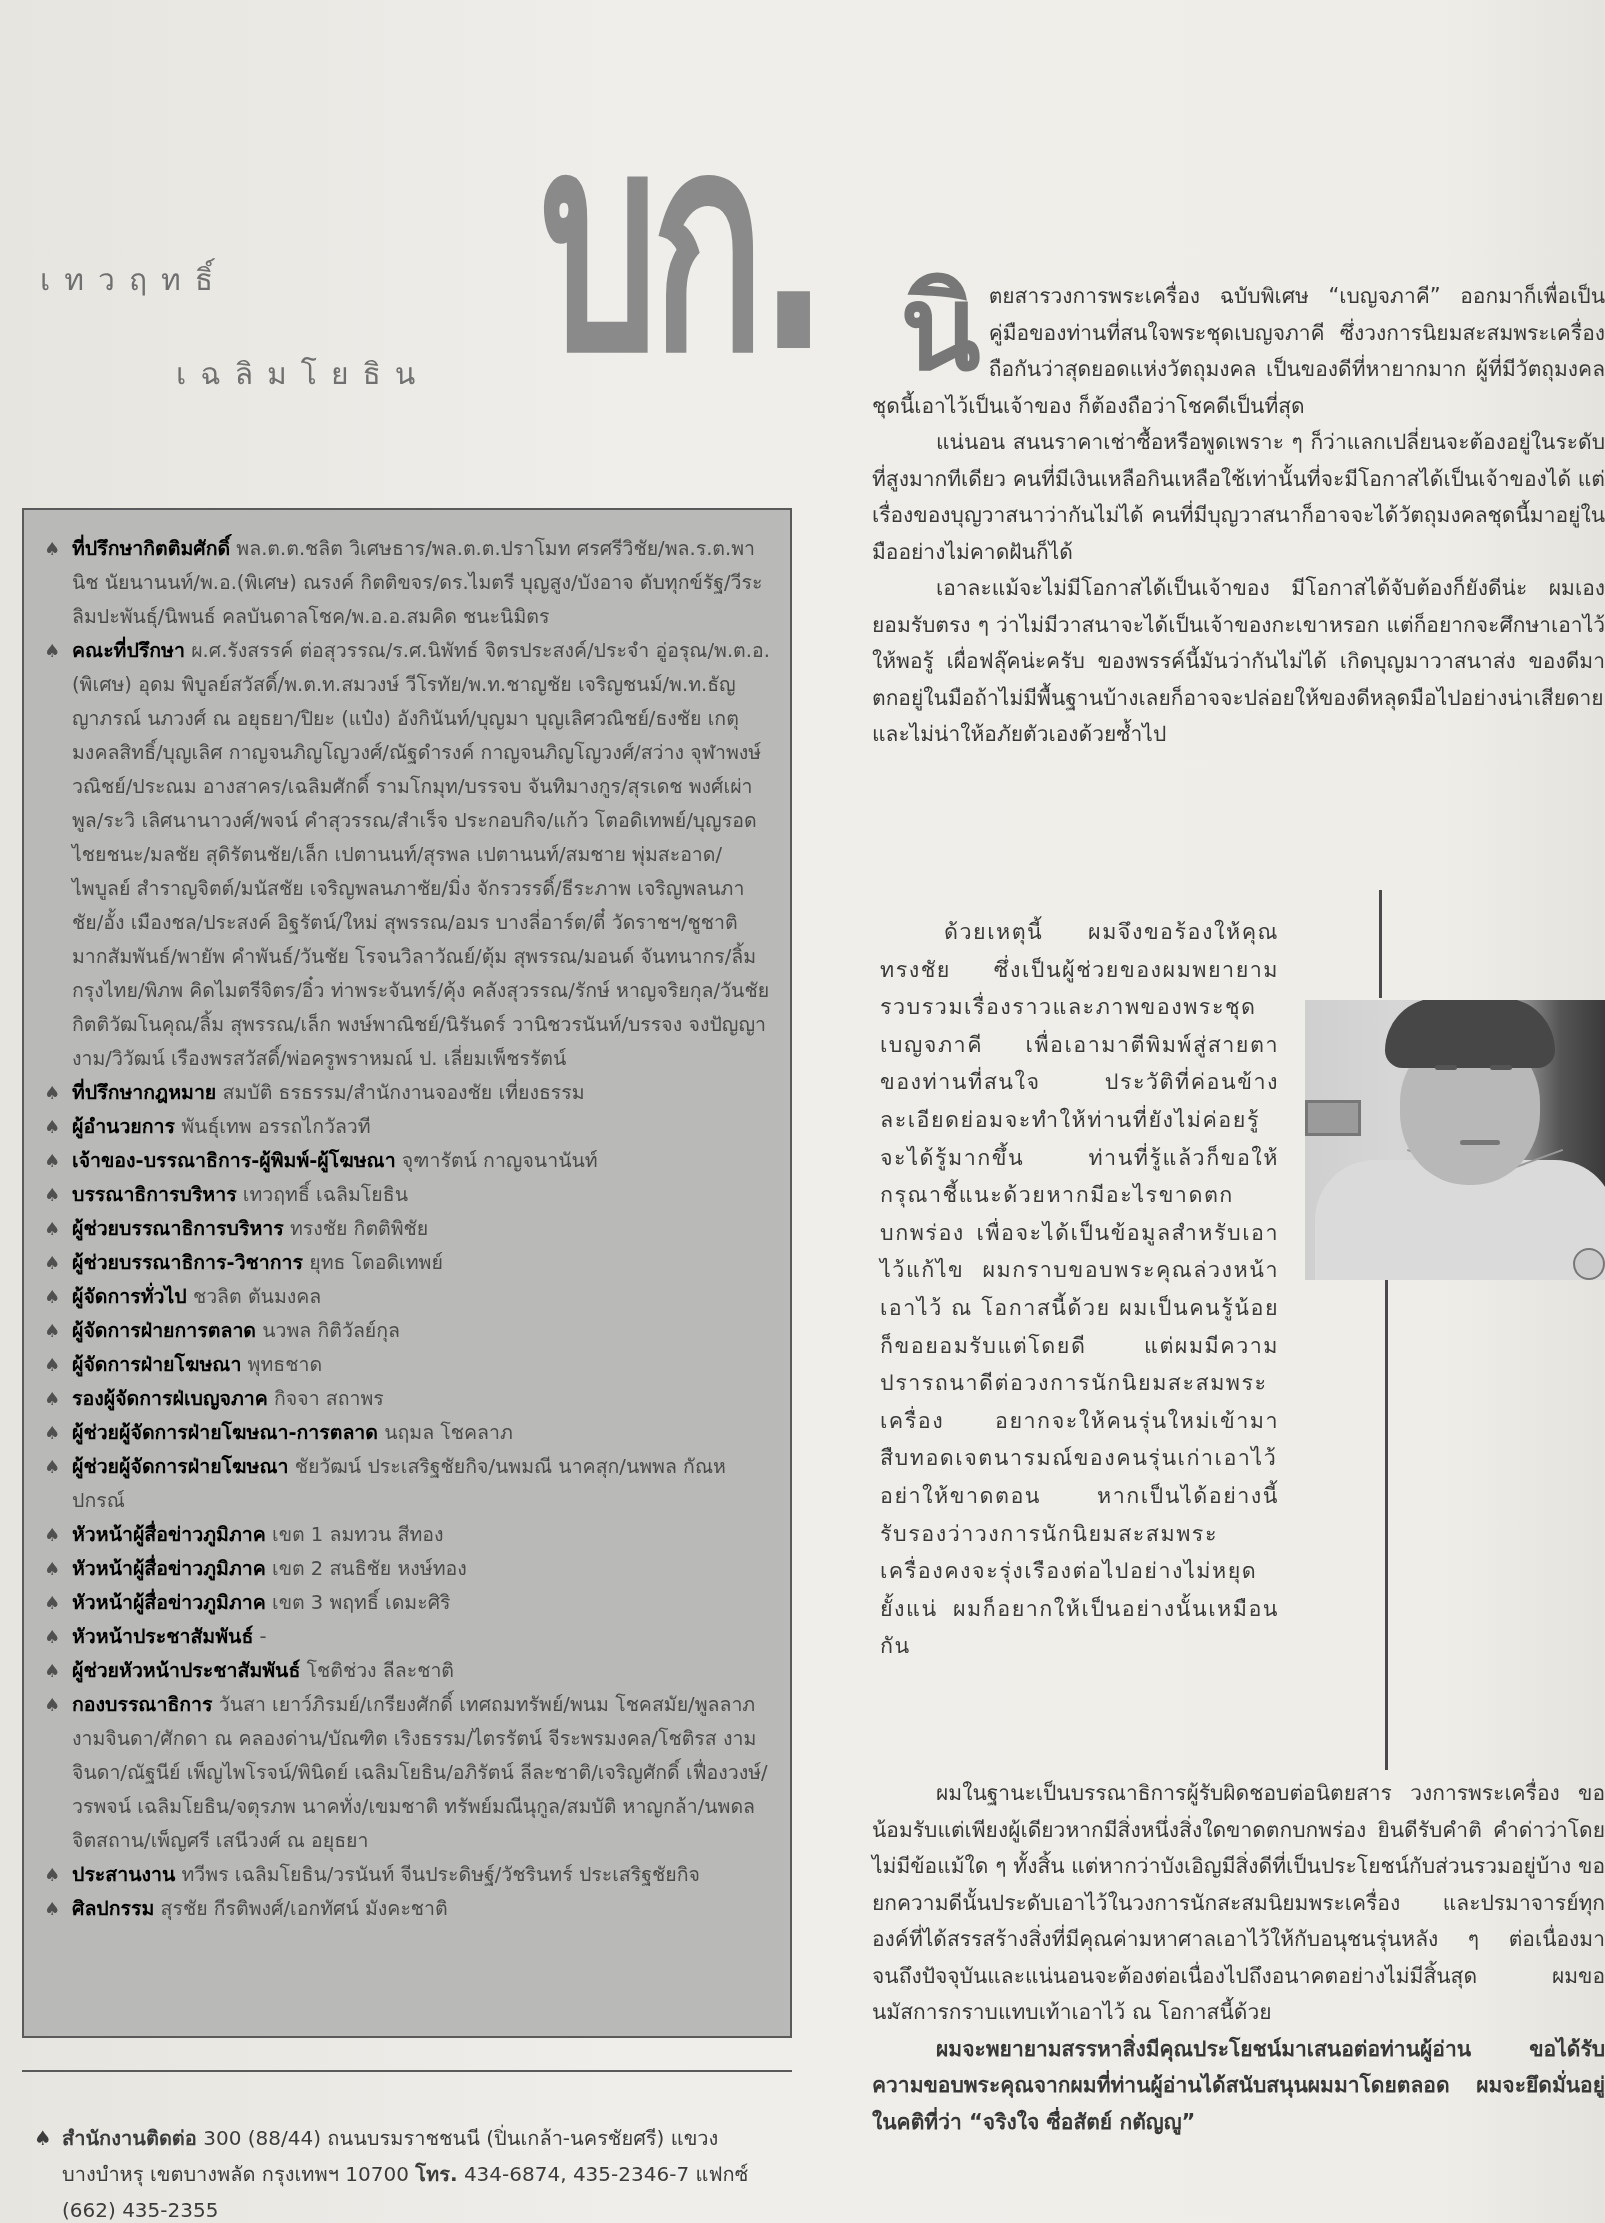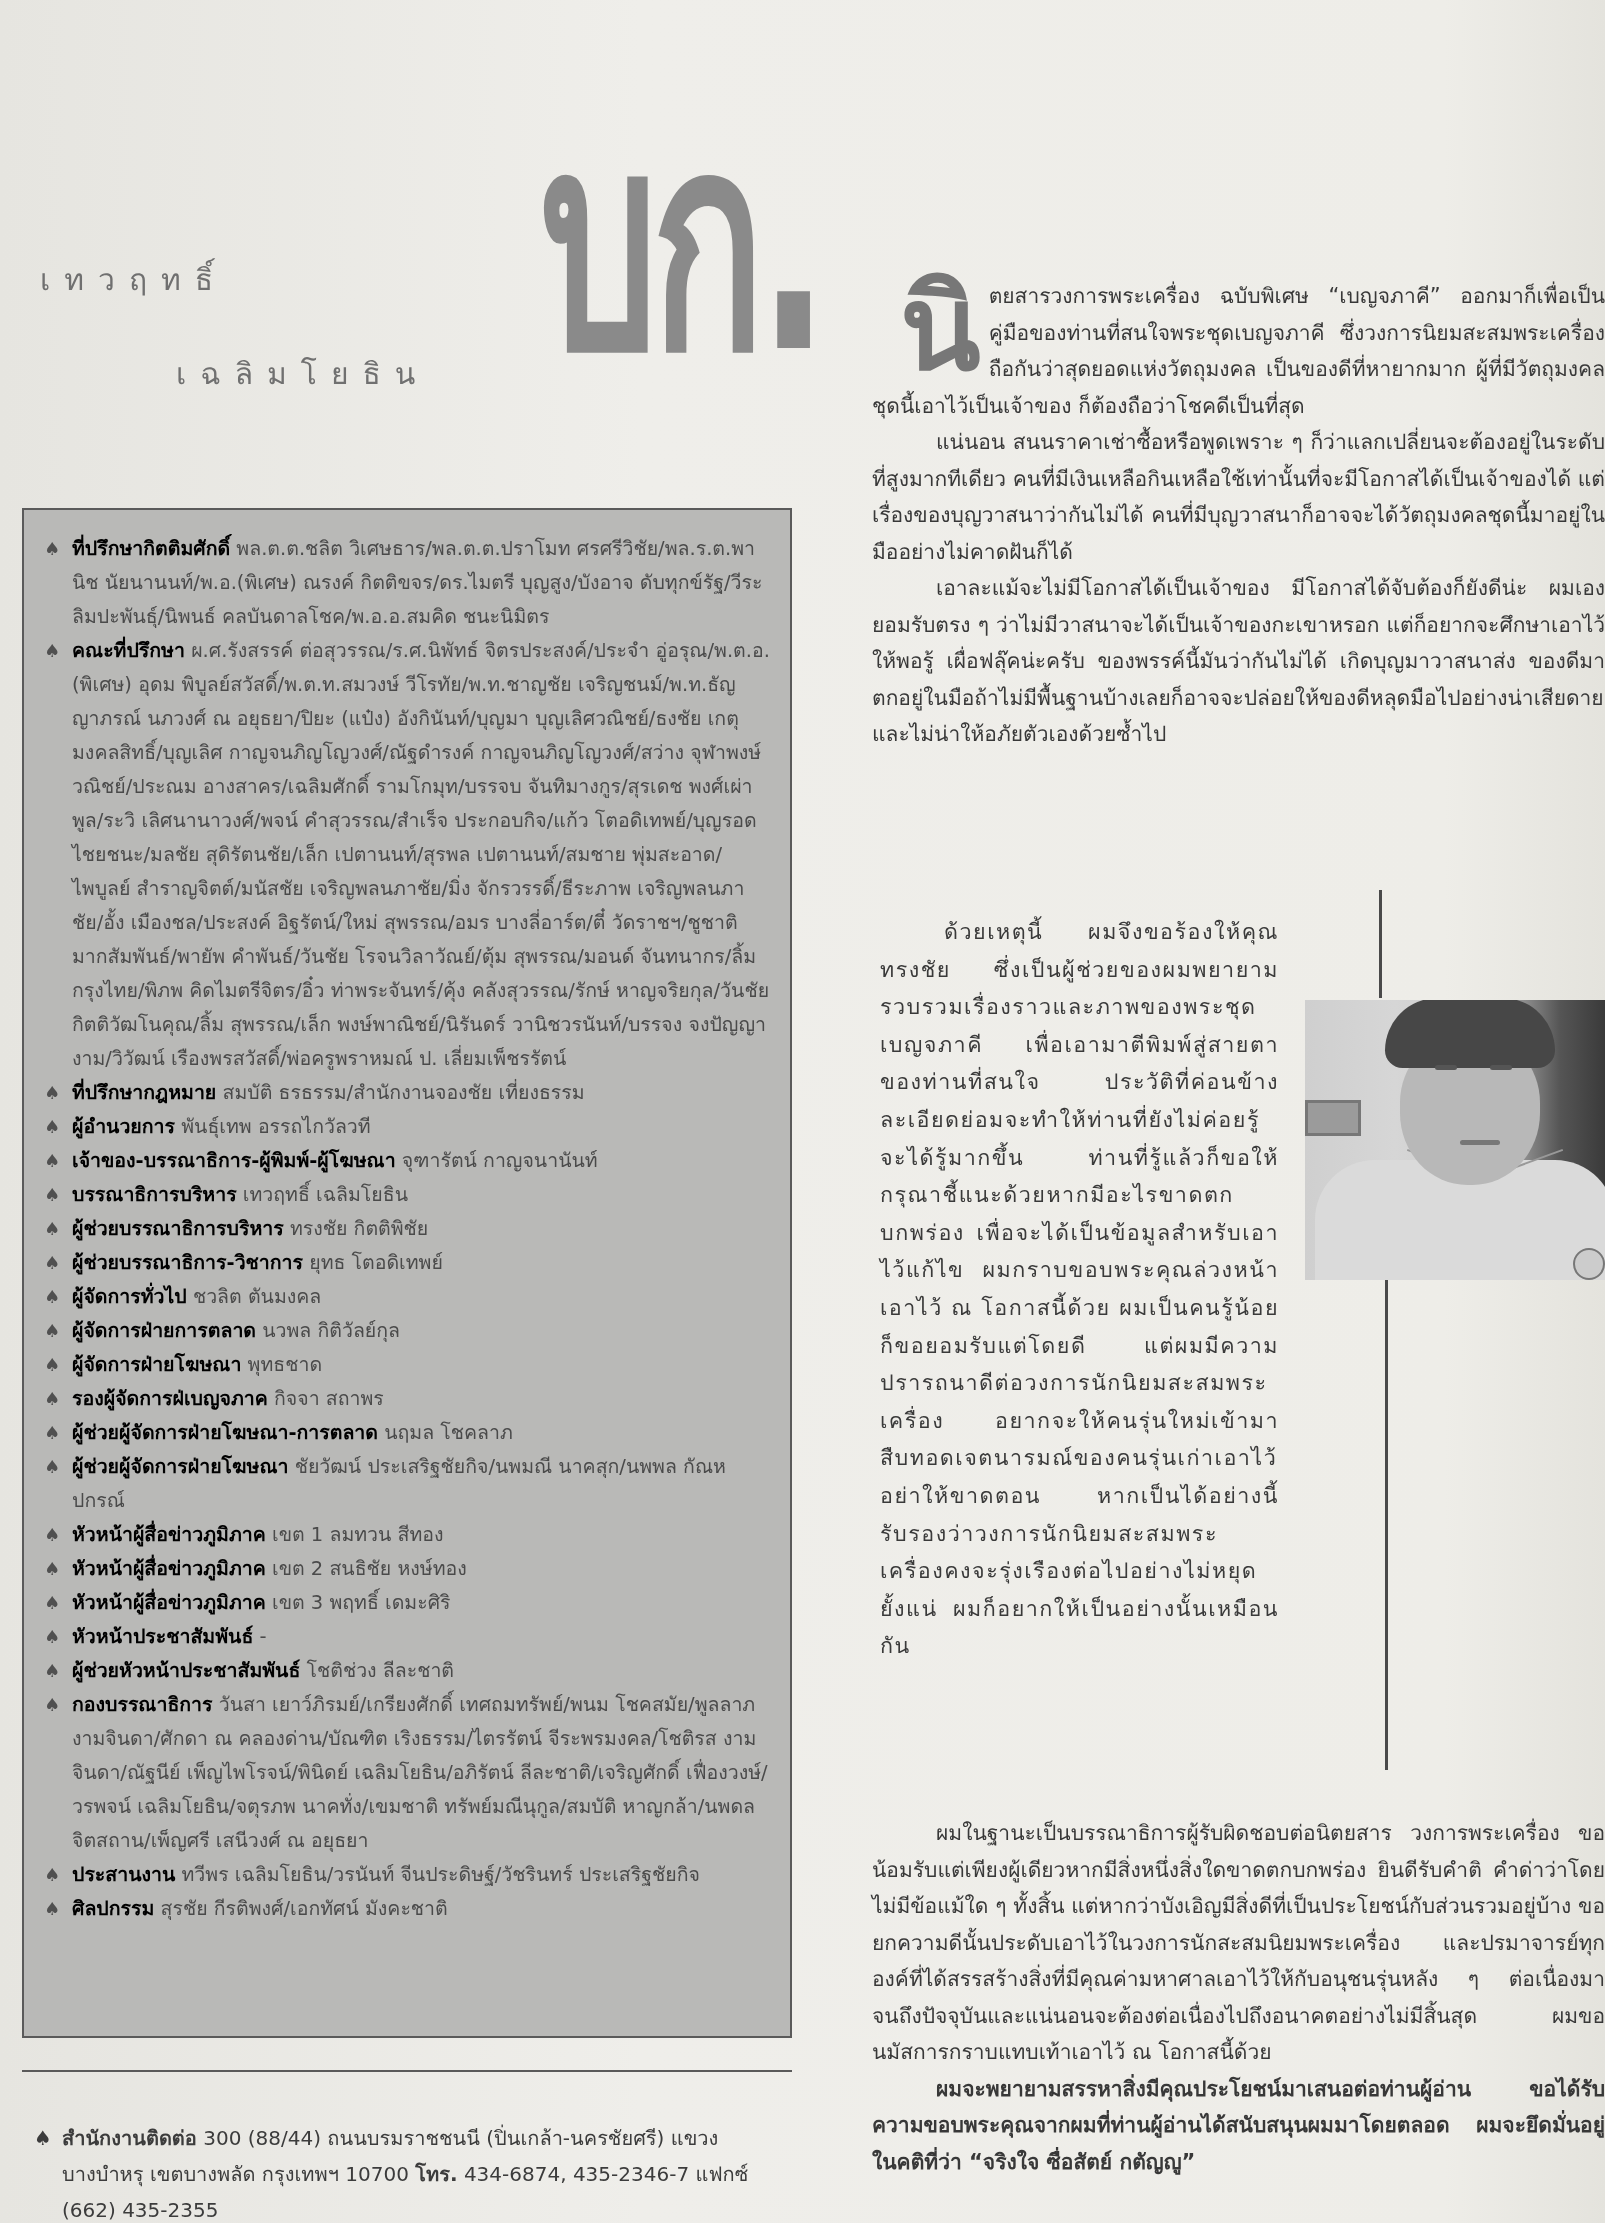--- a/index.html
+++ b/index.html
@@ -74,21 +74,21 @@
   .photo .face { position: absolute; left: 95px; top: 35px; width: 140px; height: 150px; background: #b8b8b8; border-radius: 45% 45% 48% 48%; }
   .photo .eye1, .photo .eye2 { position: absolute; top: 65px; width: 22px; height: 5px; background: #555; border-radius: 3px; }
   .photo .eye1 { left: 130px; } .photo .eye2 { left: 185px; }
   .photo .mouth { position: absolute; left: 155px; top: 140px; width: 40px; height: 5px; background: #777; border-radius: 3px; }
   .photo .shirt { position: absolute; left: 10px; top: 160px; width: 300px; height: 140px; background: #dadada; border-radius: 60px 60px 0 0; }
   .photo .collar1 { position: absolute; left: 95px; top: 160px; width: 70px; height: 30px; border-top: 2px solid #999; transform: rotate(20deg); }
   .photo .collar2 { position: absolute; left: 195px; top: 160px; width: 70px; height: 30px; border-top: 2px solid #999; transform: rotate(-20deg); }
   .photo .frame { position: absolute; left: 0; top: 100px; width: 50px; height: 30px; background: #9b9b9b; border: 3px solid #777; }
   .photo .badge { position: absolute; right: 0; bottom: 0; width: 28px; height: 28px; border-radius: 50%; border: 2px solid #777; background: #ccc; }
 
-  .lower { position: absolute; left: 872px; top: 1775px; width: 733px; font-size: 21px; line-height: 36.5px; color: #383838; text-align: justify; margin-top: 40px; }
+  .lower { position: absolute; left: 872px; top: 1775px; width: 733px; font-size: 21px; line-height: 36.5px; color: #383838; text-align: justify; }
   .lower p { margin: 0; }
 </style>
 </head>
 <body>
 
 <div class="page">
 
   <div class="title-big">บก.</div>
   <div class="author-first">เทวฤทธิ์</div>
   <div class="author-last">เฉลิมโยธิน</div>

